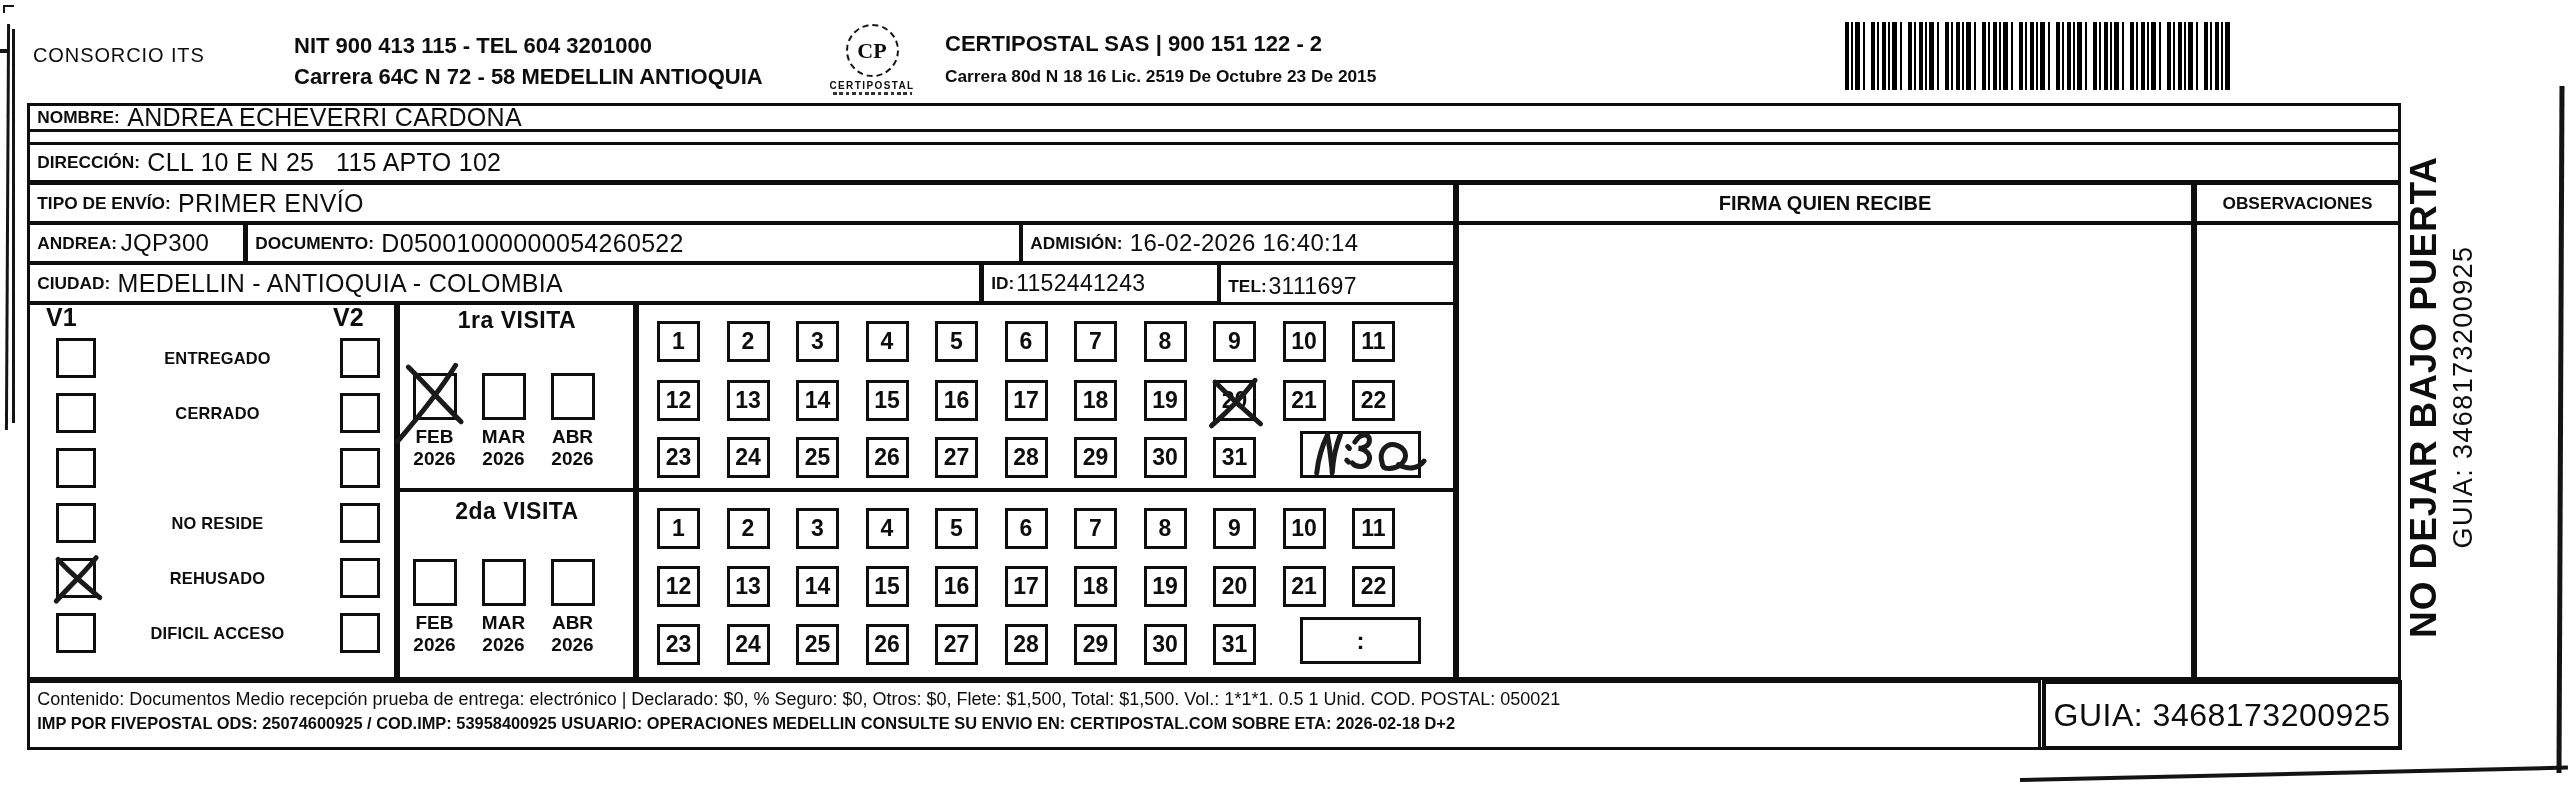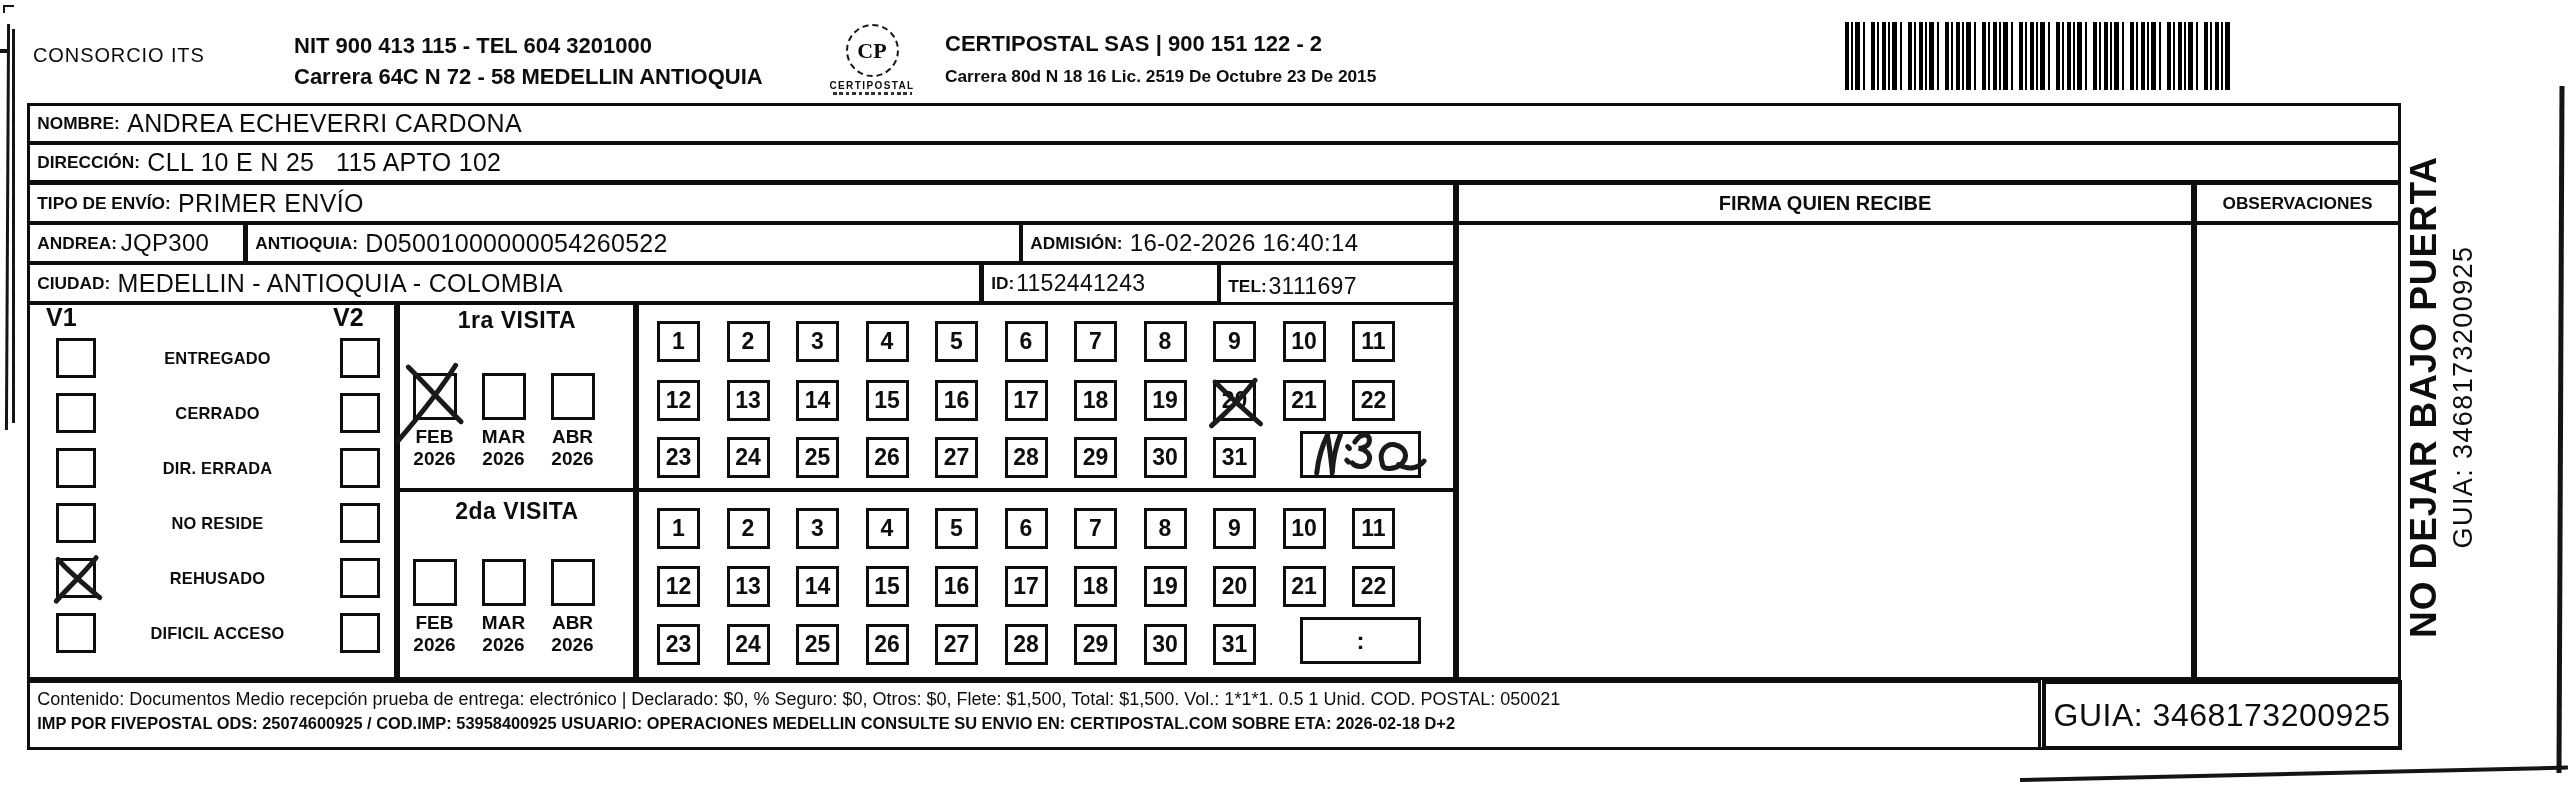--- a/index.html
+++ b/index.html
@@ -71,21 +71,21 @@
   <div class="logo-tagline"></div>
 </div>
 
 <div class="abs" style="left:945px;top:31px;font-size:22px;font-weight:bold;">CERTIPOSTAL SAS | 900 151 122 - 2</div>
 <div class="abs" style="left:945px;top:66px;font-size:17.3px;font-weight:bold;">Carrera 80d N 18 16  Lic. 2519 De Octubre 23 De 2015</div>
 
 <div class="barcode"></div>
 
 <div class="abs" style="left:27px;top:103px;width:2374px;height:647px;border:3.7px solid #0e0e0e;"></div>
 
-<div class="cell" style="left:27px;top:103px;width:2374px;height:41px;">
+<div class="cell" style="left:27px;top:103px;width:2374px;height:29px;">
   <span class="lbl">NOMBRE:</span>
   <span class="val">ANDREA ECHEVERRI CARDONA</span>
 </div>
 
 <div class="cell" style="left:27px;top:142px;width:2374px;height:41px;">
   <span class="lbl">DIRECCIÓN:</span>
   <span class="val">CLL 10 E N 25   115 APTO 102</span>
 </div>
 
 <div class="cell" style="left:27px;top:182px;width:1429px;height:42px;">
@@ -96,21 +96,21 @@
 <div class="cell hdr-cell" style="left:2194px;top:182px;width:207px;height:42px;font-size:17.3px;">OBSERVACIONES</div>
 
 <div class="cell" style="left:1456px;top:222px;width:738px;height:458px;"></div>
 <div class="cell" style="left:2194px;top:222px;width:207px;height:458px;"></div>
 
 <div class="cell" style="left:27px;top:222px;width:219px;height:42px;">
   <span class="lbl">ANDREA:</span>
   <span class="val" style="font-size:24px;padding-left:3.7px;">JQP300</span>
 </div>
 <div class="cell" style="left:245px;top:222px;width:777px;height:42px;">
-  <span class="lbl">ANTIOQUIA:</span>
+  <span class="lbl">DOCUMENTO:</span>
   <span class="val">D05001000000054260522</span>
 </div>
 <div class="cell" style="left:1020px;top:222px;width:436px;height:42px;">
   <span class="lbl">ADMISIÓN:</span>
   <span class="val" style="font-size:24px;">16-02-2026 16:40:14</span>
 </div>
 
 <div class="cell" style="left:27px;top:262px;width:955px;height:42px;">
   <span class="lbl">CIUDAD:</span>
   <span class="val">MEDELLIN - ANTIOQUIA - COLOMBIA</span>
@@ -138,21 +138,20 @@
     <div class="slabel">ENTREGADO</div>
     <div class="cb v2box"></div>
   </div>
     <div class="status-row">
     <div class="cb v1box"></div>
     <div class="slabel">CERRADO</div>
     <div class="cb v2box"></div>
   </div>
     <div class="status-row">
     <div class="cb v1box"></div>
-    <div class="slabel">DIR. ERRADA</div>
     <div class="cb v2box"></div>
   </div>
     <div class="status-row">
     <div class="cb v1box"></div>
     <div class="slabel">NO RESIDE</div>
     <div class="cb v2box"></div>
   </div>
     <div class="status-row">
     <div class="cb v1box"></div>
     <div class="slabel">REHUSADO</div>

